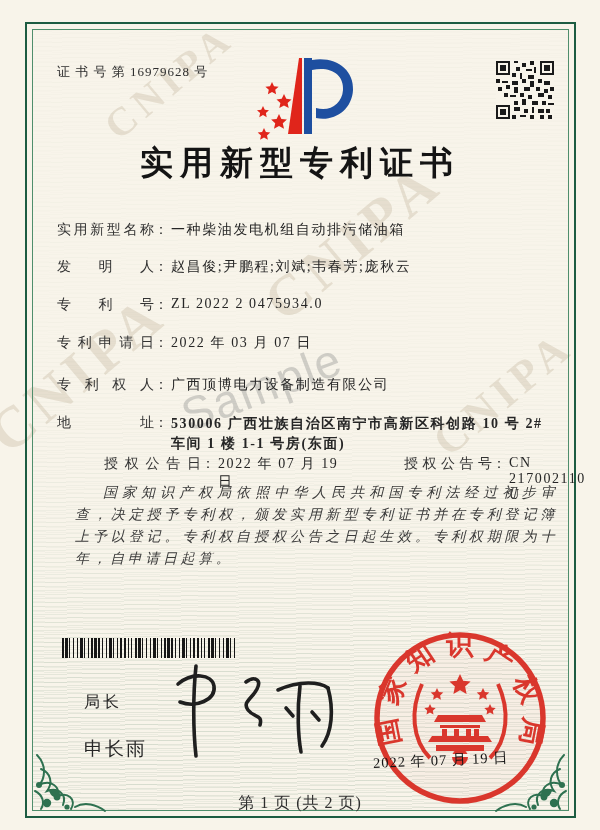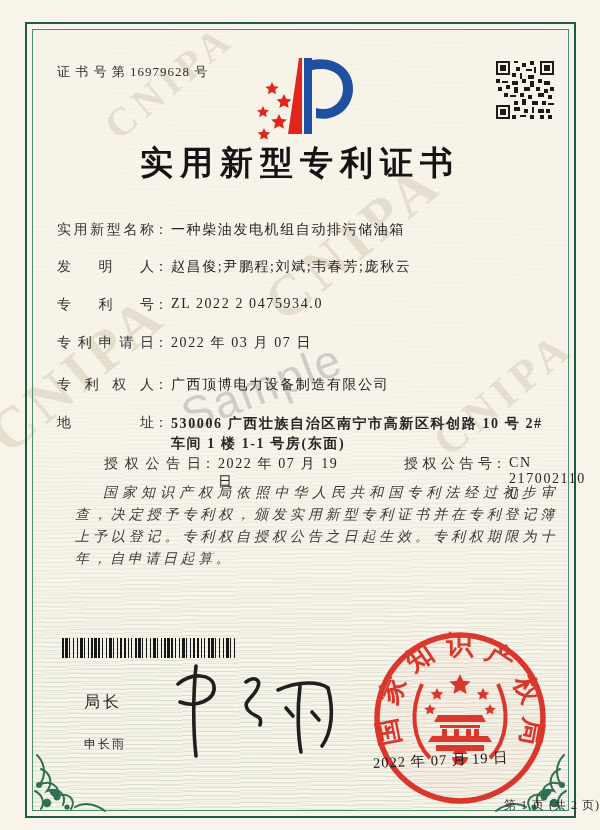--- a/index.html
+++ b/index.html
@@ -51,33 +51,33 @@
   .barcode{position:absolute;left:62px;top:638px;width:173px;height:20px;
     background:repeating-linear-gradient(90deg,
       #161616 0px,#161616 1.6px,transparent 1.6px,transparent 3.2px,
       #161616 3.2px,#161616 6px,transparent 6px,transparent 7.2px,
       #161616 7.2px,#161616 8.4px,transparent 8.4px,transparent 11px,
       #161616 11px,#161616 12px,transparent 12px,transparent 14.6px);}
   
   .signer-title{position:absolute;left:84px;top:692px;font-family:"Liberation Sans","DejaVu Sans",sans-serif;
         font-size:16px;letter-spacing:3px;color:#262626;}
   .signer-name{position:absolute;left:84px;top:736px;font-family:"Liberation Sans","DejaVu Sans",sans-serif;
-        font-size:12px;letter-spacing:2px;color:#262626;}
+        font-size:19px;letter-spacing:2px;color:#262626;}
   .signature{position:absolute;left:162px;top:652px;width:180px;height:118px;}
   
   .seal{position:absolute;left:360px;top:626px;width:200px;height:188px;}
   .seal-date{position:absolute;left:373px;top:751px;font-size:14.5px;color:#151515;
              letter-spacing:1px;transform:rotate(-2.5deg);white-space:nowrap;}
   
   .corner{position:absolute;width:78px;height:92px;bottom:17px;}
   .corner-left{left:31px;}
   .corner-right{right:30px;transform:scaleX(-1);}
   
-  .footer{position:absolute;left:0;bottom:16px;width:100%;text-align:right;
-          font-size:12px;letter-spacing:1px;color:#2e2e2e;}
+  .footer{position:absolute;left:0;bottom:16px;width:100%;text-align:center;
+          font-size:16px;letter-spacing:1px;color:#2e2e2e;}
 </style>
 </head>
 <body>
 
 <div class="page">
 
   <div class="wm wm-cnipa wm1">CNIPA</div>
   <div class="wm wm-cnipa wm2">CNIPA</div>
   <div class="wm wm-cnipa wm3">CNIPA</div>
   <div class="wm wm-cnipa wm4">CNIPA</div>

